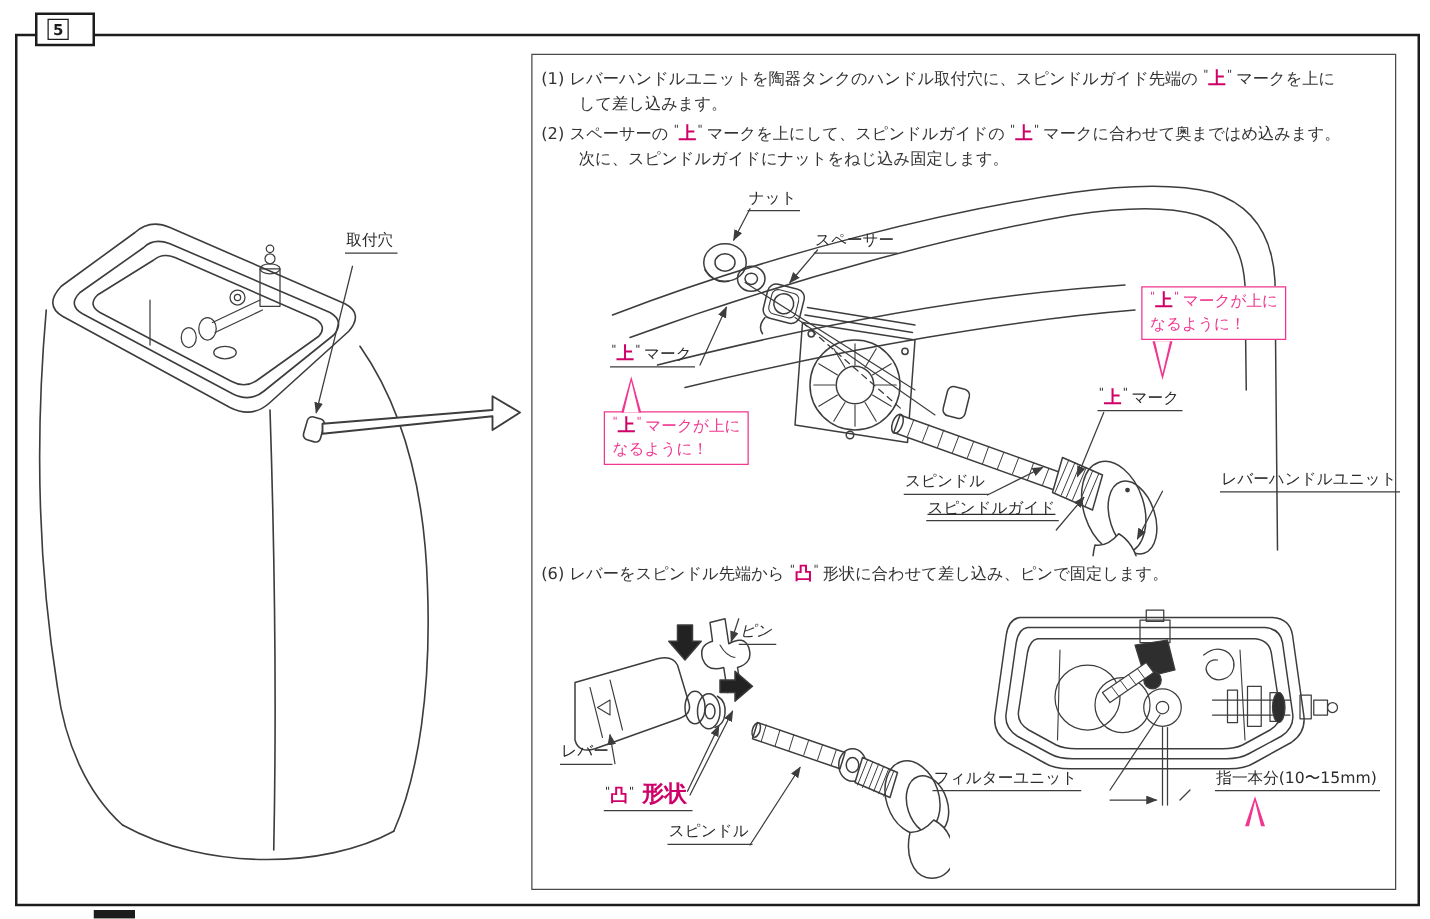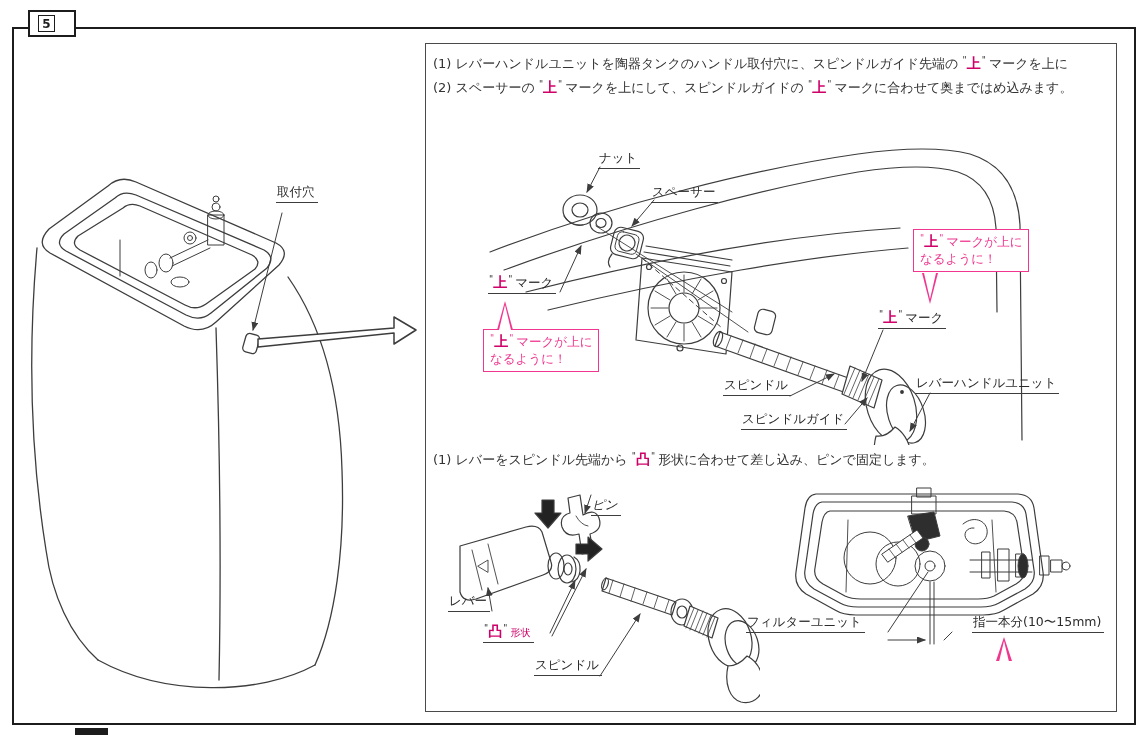--- a/index.html
+++ b/index.html
@@ -249,40 +249,42 @@
       <path stroke-width="1" d="M182,152 L174,160"></path>
 
       <path stroke-width="1" d="M118,152 L158,92"></path>
     </g>
   </svg>
 
   <div class="abs panel" style="pointer-events:none;background:transparent;"></div>
 
   <div class="abs instr" style="left:433px;top:50px;">
     <div><span>(1) レバーハンドルユニットを陶器タンクのハンドル取付穴に、スピンドルガイド先端の </span><span class="q">"</span><span class="mk">上</span><span class="q">"</span><span> マークを上に</span></div>
+    <div class="cont"><span>して差し込みます。</span></div>
     <div><span>(2) スペーサーの </span><span class="q">"</span><span class="mk">上</span><span class="q">"</span><span> マークを上にして、スピンドルガイドの </span><span class="q">"</span><span class="mk">上</span><span class="q">"</span><span> マークに合わせて奥まではめ込みます。</span></div>
+    <div class="cont"><span>次に、スピンドルガイドにナットをねじ込み固定します。</span></div>
   </div>
 
   <div class="abs instr" style="left:433px;top:446px;">
-    <div><span>(1) レバーをスピンドル先端から </span><span class="q">"</span><span class="mk">凸</span><span class="q">"</span><span> 形状に合わせて差し込み、ピンで固定します。</span></div>
+    <div><span>(6) レバーをスピンドル先端から </span><span class="q">"</span><span class="mk">凸</span><span class="q">"</span><span> 形状に合わせて差し込み、ピンで固定します。</span></div>
   </div>
 
   <div class="abs part-label" style="left:276px;top:184px;"><span>取付穴</span></div>
 
   <div class="abs part-label" style="left:598px;top:150px;"><span>ナット</span></div>
   <div class="abs part-label" style="left:651px;top:184px;"><span>スペーサー</span></div>
   <div class="abs part-label" style="left:488px;top:274px;"><span class="q">"</span><span class="mk">上</span><span class="q">"</span><span> マーク</span></div>
   <div class="abs part-label" style="left:878px;top:309px;"><span class="q">"</span><span class="mk">上</span><span class="q">"</span><span> マーク</span></div>
   <div class="abs part-label" style="left:723px;top:377px;"><span>スピンドル</span></div>
-  <div class="abs part-label" style="left:741px;top:411px;"><span>スピンドルガイド</span></div>
-  <div class="abs part-label" style="left:915px;top:375px;"><span>レバーハンドルユニット</span></div>
+  <div class="abs part-label" style="left:741px;top:398px;text-decoration:underline;"><span>スピンドルガイド</span></div>
+  <div class="abs part-label" style="left:976px;top:375px;"><span>レバーハンドルユニット</span></div>
 
   <div class="abs part-label" style="left:591px;top:497px;font-style:italic;"><span>ピン</span></div>
   <div class="abs part-label" style="left:448px;top:593px;"><span>レバー</span></div>
-  <div class="abs part-label" style="left:483px;top:623px;"><span class="q">"</span><span class="mk">凸</span><span class="q">"</span><span class="mk" style="font-size:10px;font-weight:400;"> 形状</span></div>
+  <div class="abs part-label" style="left:483px;top:623px;"><span class="q">"</span><span class="mk">凸</span><span class="q">"</span><span class="mk" style="font-size:18px;font-weight:700;"> 形状</span></div>
   <div class="abs part-label" style="left:534px;top:657px;"><span>スピンドル</span></div>
 
   <div class="abs part-label" style="left:746px;top:614px;"><span>フィルターユニット</span></div>
   <div class="abs part-label" style="left:948px;top:614px;margin-left:24px;"><span>指一本分(10〜15mm)</span></div>
 
   <div class="abs callout" style="left:483px;top:329px;">
     <div><span class="q">"</span><span class="mk">上</span><span class="q">"</span><span> マークが上に</span></div>
     <div><span>なるように！</span></div>
   </div>
   <div class="abs tail-up" style="left:497px;top:301px;"></div>

